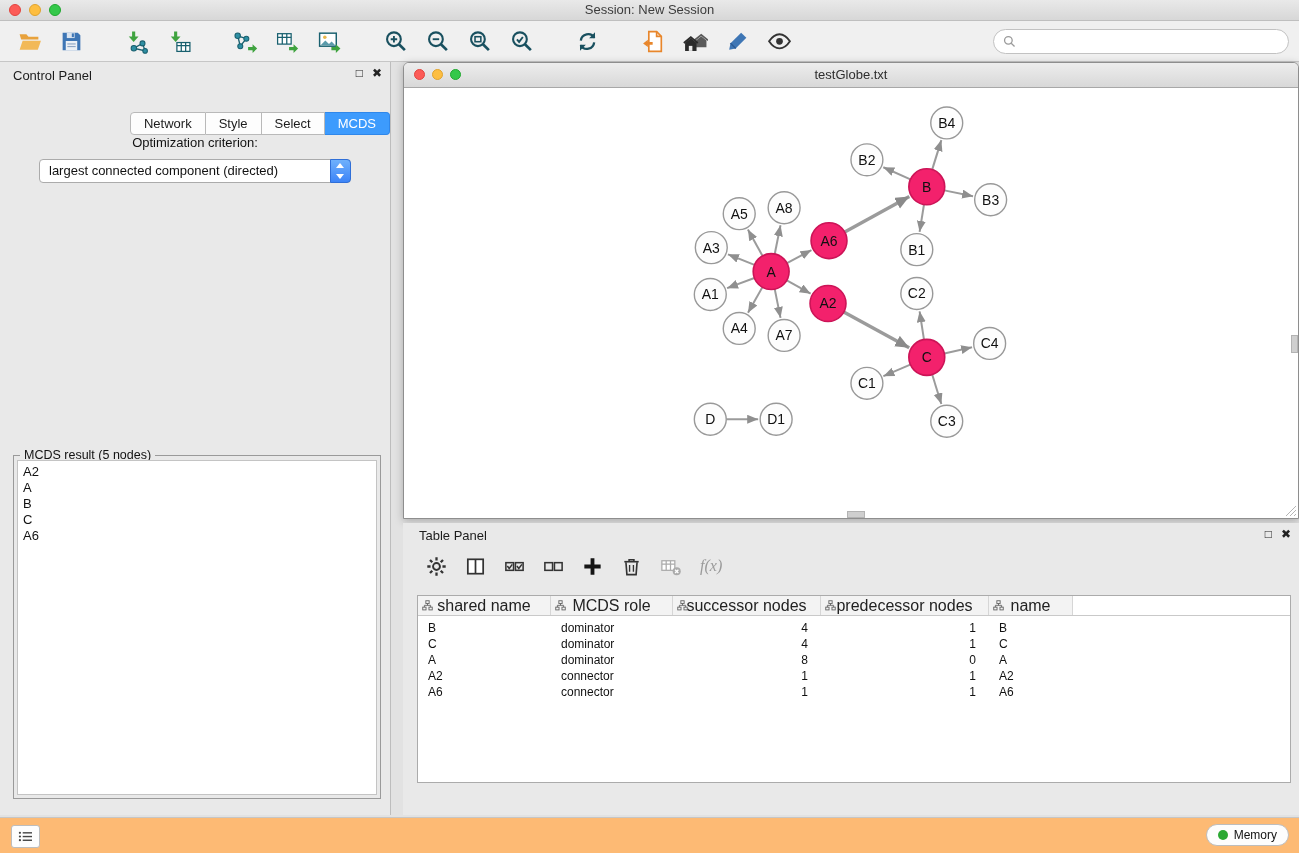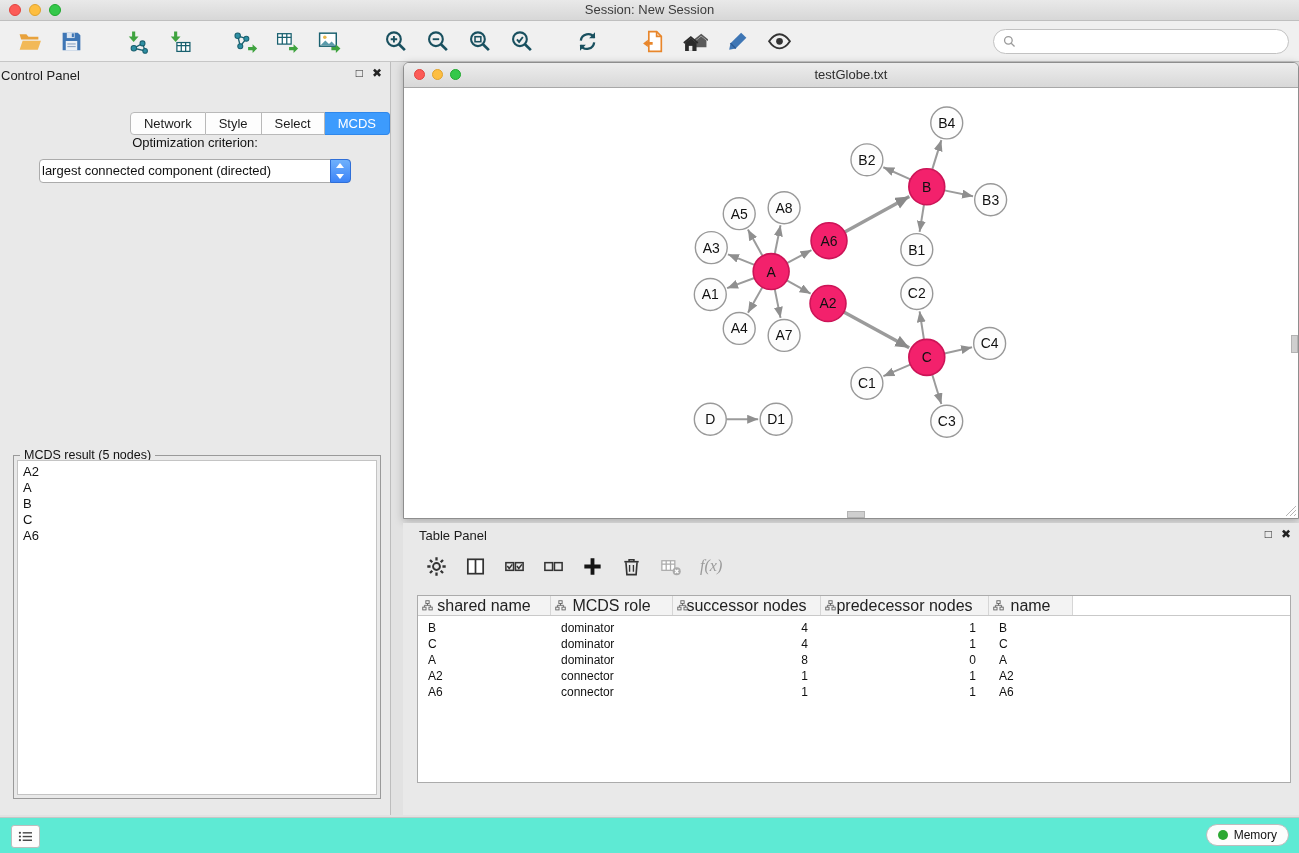--- a/index.html
+++ b/index.html
@@ -21,30 +21,30 @@
   .tbtn{width:30px;height:30px;margin:0 6px;display:flex;align-items:center;justify-content:center;cursor:default;}
   .tbtn svg{width:25px;height:25px;}
   .gsep{margin-left:30px;}
   .searchbox{position:absolute;right:10px;top:8px;width:296px;height:25px;background:#fff;border:1px solid #C2C2C2;border-radius:13px;display:flex;align-items:center;padding:0 9px;box-sizing:border-box;}
   .searchbox svg{width:13px;height:13px;flex:0 0 auto;}
   .searchbox input{border:none;outline:none;flex:1;font-size:12px;background:transparent;margin-left:5px;font-family:"Liberation Sans",sans-serif;}
 
   
   .control-panel{position:absolute;left:0;top:62px;width:391px;height:753px;background:#E9E9E9;border-right:1px solid #BDBDBD;box-sizing:border-box;}
   .cp-header{position:relative;height:26px;}
-  .cp-title{position:absolute;left:1px;top:6px;font-size:13px;color:#1c1c1c;}
+  .cp-title{position:absolute;left:13px;top:6px;font-size:13px;color:#1c1c1c;}
   .panel-ctrls{position:absolute;right:8px;top:4px;display:flex;gap:9px;font-size:12px;color:#222;}
   .panel-ctrls span{cursor:default;}
   .seg-tabs{display:flex;justify-content:flex-end;margin-top:24px;}
   .seg{border:1px solid #B9B9B9;border-left:none;background:#FDFDFD;font-size:13px;padding:3px 13px;color:#1c1c1c;cursor:default;}
   .seg:first-child{border-left:1px solid #B9B9B9;border-radius:4px 0 0 4px;}
   .seg:last-child{border-radius:0 4px 4px 0;}
   .seg.active{background:#3D9BFD;color:#fff;border-color:#2F87EA;}
   .opt-label{text-align:center;font-size:13px;color:#111;}
-  .dropdown{margin:9px auto 0;width:312px;height:24px;background:#fff;border:1px solid #ABABAB;border-radius:4px;position:relative;font-size:13px;line-height:22px;padding-left:2px;box-sizing:border-box;color:#111;}
+  .dropdown{margin:9px auto 0;width:312px;height:24px;background:#fff;border:1px solid #ABABAB;border-radius:4px;position:relative;font-size:13px;line-height:22px;padding-left:9px;box-sizing:border-box;color:#111;}
   .dd-btn{position:absolute;right:-1px;top:-1px;width:21px;height:24px;background:linear-gradient(#6FB1FC,#3D84F7);border-radius:0 4px 4px 0;border:1px solid #2F6FD8;box-sizing:border-box;}
   .dd-btn::before{content:"";position:absolute;left:5px;top:3px;border:4.5px solid transparent;border-bottom:5px solid #fff;border-top-width:0;}
   .dd-btn::after{content:"";position:absolute;left:5px;bottom:3px;border:4.5px solid transparent;border-top:5px solid #fff;border-bottom-width:0;}
   .cp-buttons{display:flex;justify-content:center;gap:16px;margin-top:13px;}
   .btn{background:#FDFDFD;border:1px solid #B9B9B9;border-radius:4px;font-size:13px;padding:3px 15px;color:#111;cursor:default;}
   .result-box{position:absolute;left:13px;right:9px;top:393px;bottom:16px;border:1px solid #9A9A9A;}
   .result-legend{position:absolute;top:-8px;left:6px;background:#E9E9E9;padding:0 4px;font-size:12.5px;color:#111;}
   .result-list{position:absolute;left:3px;right:3px;top:4px;bottom:3px;background:#fff;border:1px solid #C4C4C4;padding:3px 5px;font-size:13px;line-height:16px;overflow:auto;color:#111;}
 
   
@@ -74,21 +74,21 @@
   .t-hcell .attr-ico{position:absolute;left:4px;width:11px;height:11px;}
   .t-body{padding-top:4px;}
   .t-row{display:flex;height:16px;font-size:12px;align-items:center;color:#111;}
   .t-cell{box-sizing:border-box;padding:0 10px;white-space:nowrap;overflow:hidden;}
   .t-cell.num{text-align:right;padding-right:13px;}
   .tp-tabs{position:absolute;bottom:7px;left:0;right:0;display:flex;justify-content:center;gap:5px;}
   .tp-tab{font-size:13px;padding:2px 11px;background:#FBFBFB;border:1px solid #C2C2C2;border-radius:4px;color:#111;cursor:default;}
   .tp-tab.active{background:#3D9BFD;border-color:#2F87EA;color:#fff;}
 
   
-  .statusbar{position:absolute;left:0;bottom:0;right:0;height:35px;background:#5eead4;border-top:1px solid #C6C6C6;}
+  .statusbar{position:absolute;left:0;bottom:0;right:0;height:35px;background:#fdba74;border-top:1px solid #C6C6C6;}
   .sb-left{position:absolute;left:11px;top:7px;width:27px;height:21px;background:#FDFDFD;border:1px solid #BDBDBD;border-radius:3px;display:flex;align-items:center;justify-content:center;}
   .memory-btn{position:absolute;right:10px;top:6px;height:22px;background:#FDFDFD;border:1px solid #BDBDBD;border-radius:11px;display:flex;align-items:center;gap:6px;padding:0 11px;font-size:12px;color:#111;box-sizing:border-box;}
   .mem-dot{width:10px;height:10px;border-radius:50%;background:#2BA832;}
 </style>
 </head>
 <body>
 
 <div class="app">
 
   <div class="titlebar">

